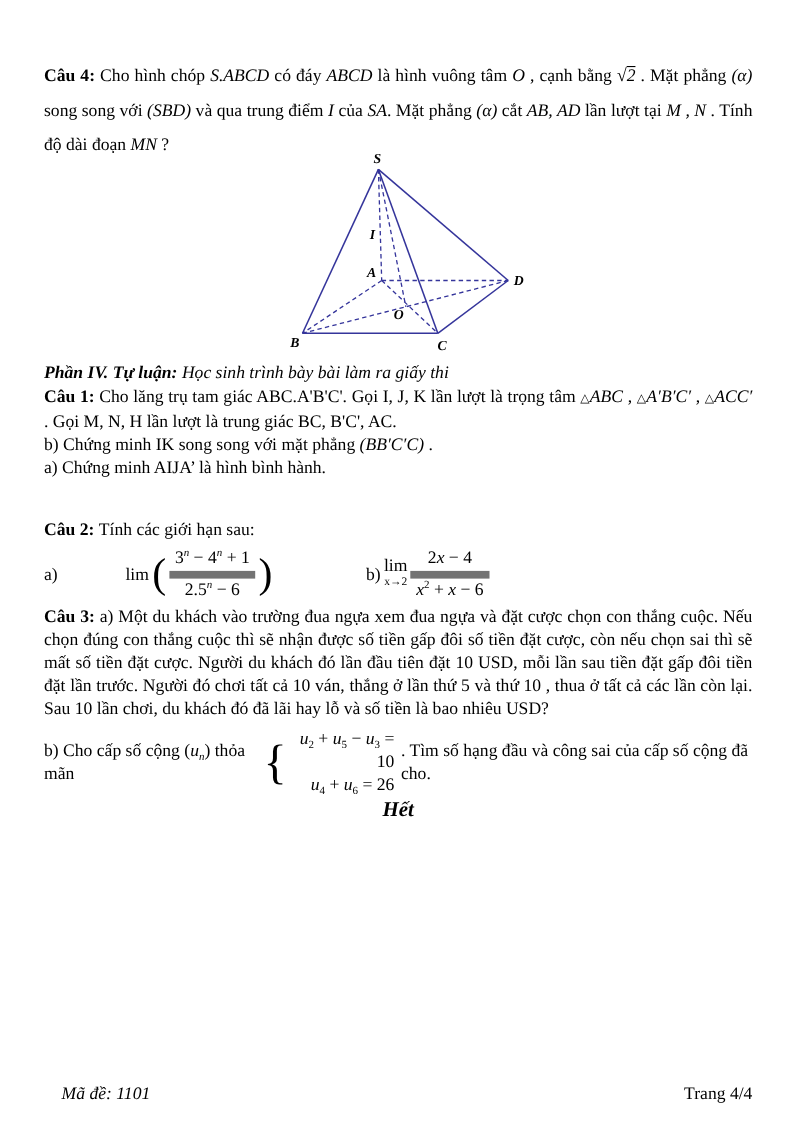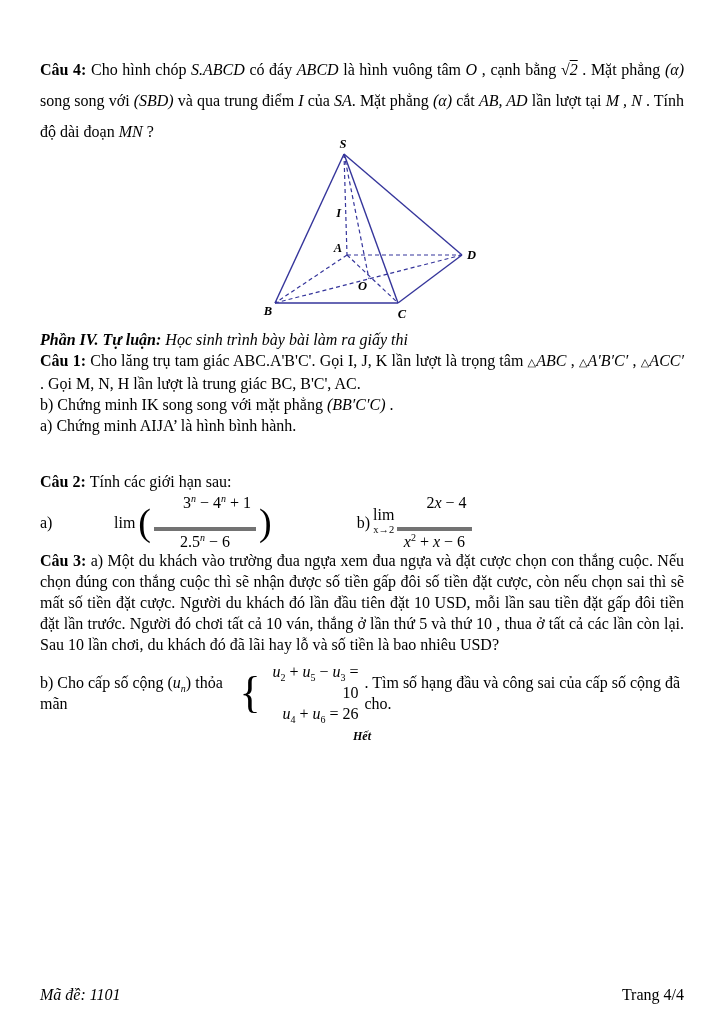--- a/index.html
+++ b/index.html
@@ -21,32 +21,32 @@
   .fig text{font-family:"Liberation Serif",serif;font-style:italic;font-weight:700;font-size:12.5px;fill:#000;}
   .fig line{stroke:#35359b;stroke-width:1.4;fill:none;}
   .fig .dash line{stroke-width:1.2;stroke-dasharray:4 3;}
   .heading{margin-top:6px;font-style:italic;}
   .c2intro{margin-top:35px;}
   .c2row{display:flex;align-items:center;margin-top:2px;height:56px;}
   .c2row .lbl{width:74px;}
   .mathgroup{display:inline-flex;align-items:center;gap:3px;}
   .c2b{margin-left:85px;}
   .frac{display:inline-flex;flex-direction:column;text-align:center;line-height:19px;}
-  .frac .num{padding:0 5px 15px 5px;margin-left:24px;}
-  .frac .den{border-top:4px solid #737373;padding:1px 5px 0 5px;}
+  .frac .num{padding:0 5px 2px 5px;}
+  .frac .den{border-top:7px solid #737373;padding:1px 5px 0 5px;}
   .bigp{font-size:38px;line-height:1;font-weight:400;}
   .limstack{display:inline-flex;flex-direction:column;align-items:center;line-height:15px;}
   .limstack .lsub{font-size:10.5px;}
   .c3brow{display:flex;align-items:center;margin-top:6px;}
   .sys{display:inline-flex;align-items:center;margin:0 6px 0 2px;}
   .sys .brace{font-size:44px;line-height:1;font-weight:400;}
   .sys .eqs{display:inline-block;text-align:right;line-height:21px;padding-left:2px;}
   .eqline{display:block;}
-  .het{text-align:center;font-weight:700;font-style:italic;font-size:12px;margin-top:2px;}
-  .footer{position:absolute;left:40px;right:40px;top:984px;display:flex;justify-content:space-between;}
+  .het{text-align:center;font-weight:700;font-style:italic;font-size:19px;margin-top:2px;}
+  .footer{position:absolute;left:56px;right:40px;top:984px;display:flex;justify-content:space-between;}
   .footer .code{font-style:italic;}
 </style>
 </head>
 <body>
 
 <div class="content">
 
   <p class="just p4"><span class="b">Câu 4: </span><span>Cho hình chóp </span><span class="i">S.ABCD</span><span> có đáy </span><span class="i">ABCD</span><span> là hình vuông tâm </span><span class="i">O</span><span> , cạnh bằng </span><span>√</span><span class="sq">2</span><span> . Mặt phẳng </span><span class="i">(α)</span><span> song song với </span><span class="i">(SBD)</span><span> và qua trung điểm </span><span class="i">I</span><span> của </span><span class="i">SA</span><span>. Mặt phẳng </span><span class="i">(α)</span><span> cắt </span><span class="i">AB, AD</span><span> lần lượt tại </span><span class="i">M , N</span><span> . Tính độ dài đoạn </span><span class="i">MN</span><span> ?</span></p>
 
   <svg class="fig" width="250" height="192" viewBox="0 0 250 192">

